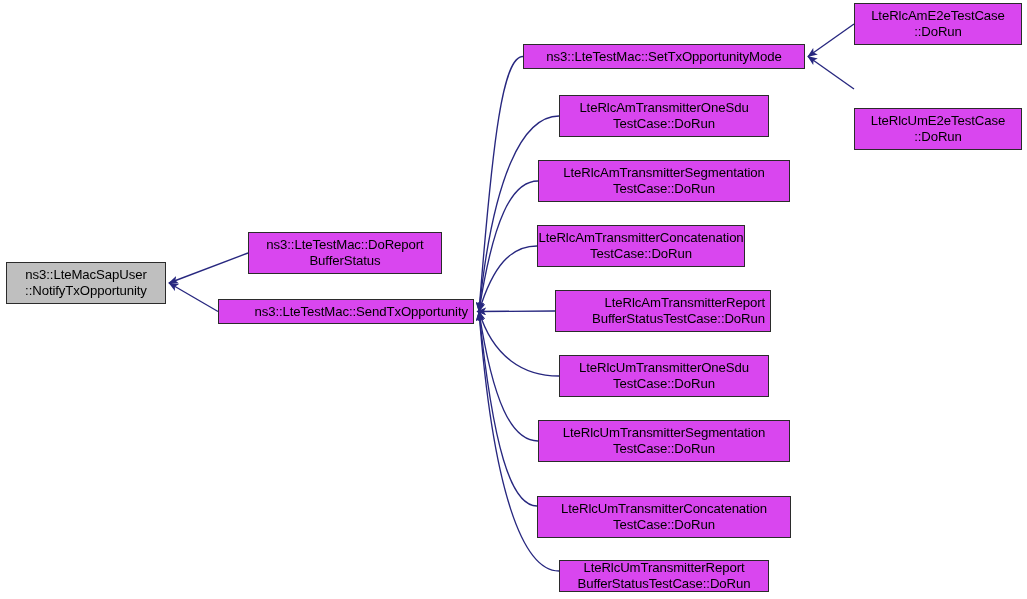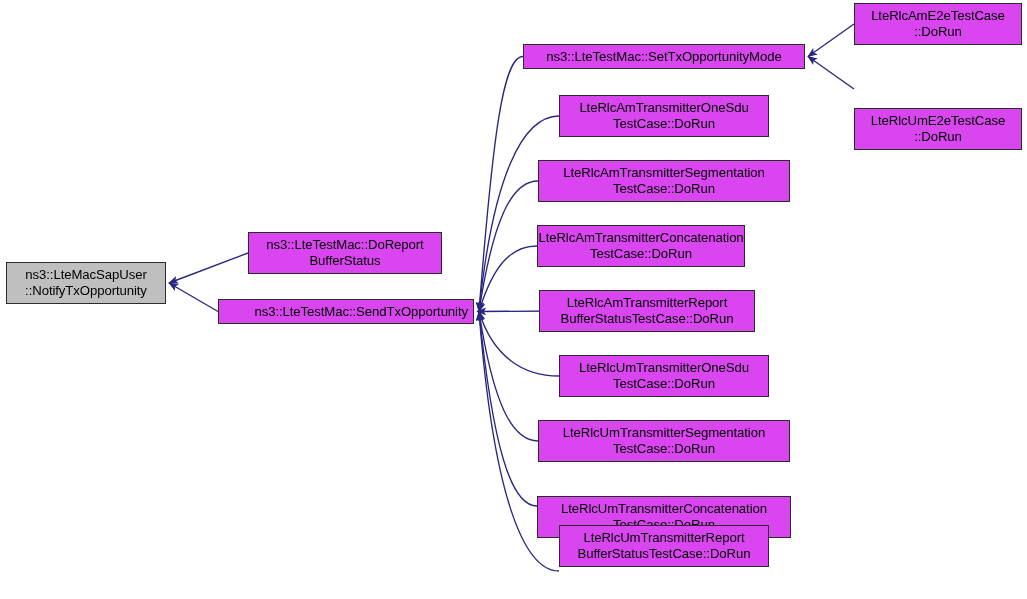--- a/index.html
+++ b/index.html
@@ -89,25 +89,25 @@
       <div class="node" style="left: 854px; top: 3px; width: 168px; height: 42px;"><span class="label">LteRlcAmE2eTestCase
 ::DoRun</span></div>
       <div class="node" style="left: 854px; top: 68px; width: 168px; height: 42px; margin-top: 40px;"><span class="label">LteRlcUmE2eTestCase
 ::DoRun</span></div>
       <div class="node" style="left: 559px; top: 95px; width: 210px; height: 42px;"><span class="label">LteRlcAmTransmitterOneSdu
 TestCase::DoRun</span></div>
       <div class="node" style="left: 538px; top: 160px; width: 252px; height: 42px; justify-content: flex-end;"><span class="label">LteRlcAmTransmitterSegmentation
 TestCase::DoRun</span></div>
       <div class="node" style="left: 537px; top: 225px; width: 208px; height: 42px;"><span class="label">LteRlcAmTransmitterConcatenation
 TestCase::DoRun</span></div>
-      <div class="node" style="left: 539px; top: 290px; width: 216px; height: 42px;"><span class="label">LteRlcAmTransmitterReport
+      <div class="node" style="left: 555px; top: 290px; width: 216px; height: 42px; text-align: right;"><span class="label">LteRlcAmTransmitterReport
 BufferStatusTestCase::DoRun</span></div>
       <div class="node" style="left: 559px; top: 355px; width: 210px; height: 42px;"><span class="label">LteRlcUmTransmitterOneSdu
 TestCase::DoRun</span></div>
       <div class="node" style="left: 538px; top: 420px; width: 252px; height: 42px;"><span class="label">LteRlcUmTransmitterSegmentation
 TestCase::DoRun</span></div>
       <div class="node" style="left: 537px; top: 496px; width: 254px; height: 42px;"><span class="label">LteRlcUmTransmitterConcatenation
 TestCase::DoRun</span></div>
-      <div class="node" style="left: 559px; top: 525px; width: 210px; height: 42px;"><span class="label">LteRlcUmTransmitterReport
+      <div class="node" style="left: 559px; top: 560px; width: 210px; height: 32px;"><span class="label">LteRlcUmTransmitterReport
 BufferStatusTestCase::DoRun</span></div>
     </div>
 
 </div>
 
 </body></html>

